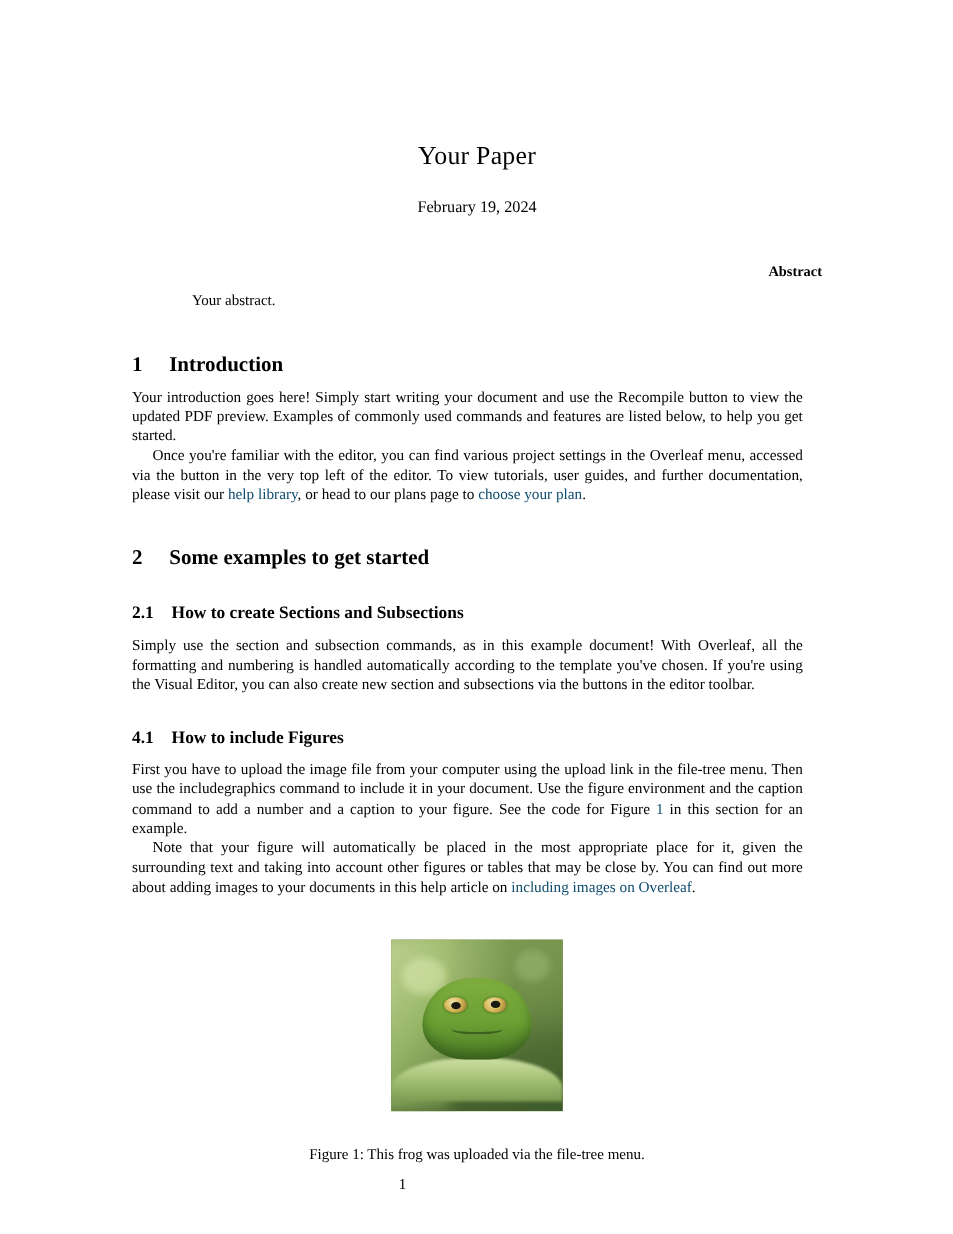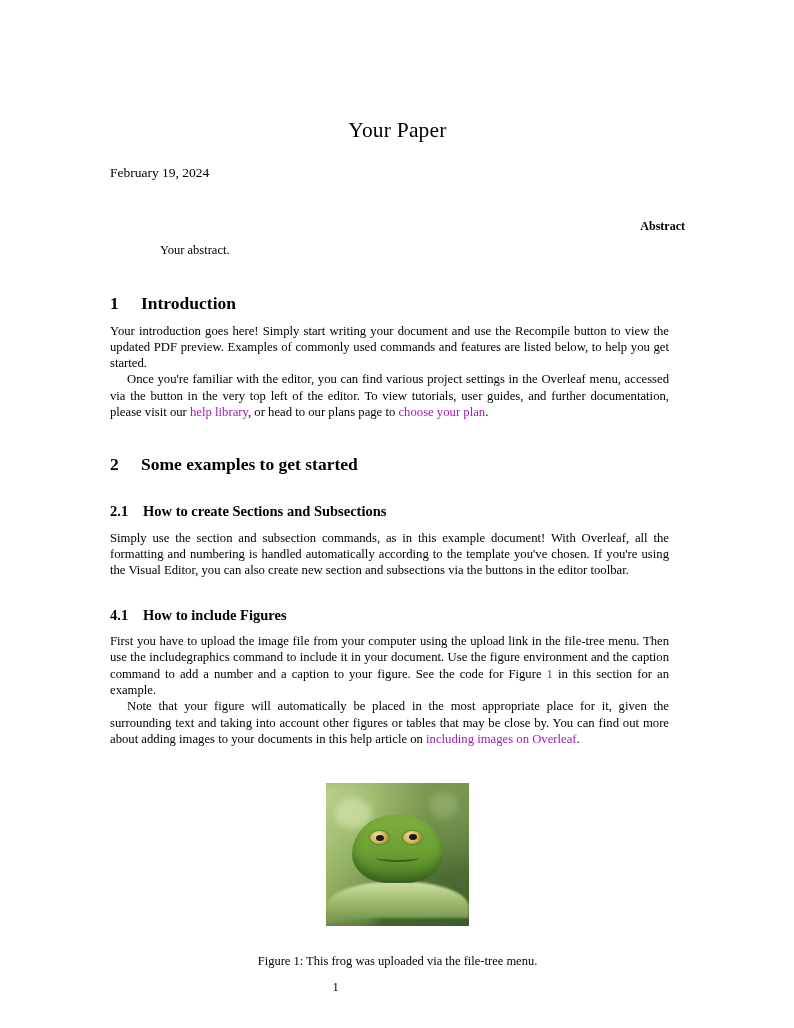--- a/index.html
+++ b/index.html
@@ -35,21 +35,21 @@
     margin: 0 0 0 0;
     padding-top: 8px;
     font-weight: normal;
   }
   .doc-author {
     text-align: center;
     font-size: 13.5px;
     margin-top: 28px;
   }
   .doc-date {
-    text-align: left;
+    text-align: center;
     font-size: 13.5px;
     margin-top: 22px;
   }
   .abstract-title {
     text-align: right;
     font-size: 12px;
     font-weight: bold;
     margin-top: 38px;
   }
   .abstract-body {
@@ -87,21 +87,21 @@
     text-align: justify;
     margin: 9px 16px 0 0;
     text-indent: 0;
     hyphens: none;
   }
   p.para.indent {
     text-indent: 17px;
     margin-top: 0;
   }
   a.link {
-    color: #a21caf;
+    color: #0c4a6e;
     text-decoration: none;
   }
   .figure-wrap {
     margin-top: 36px;
     text-align: center;
   }
   .figure-img {
     width: 143px;
     height: 143px;
     display: inline-block;

